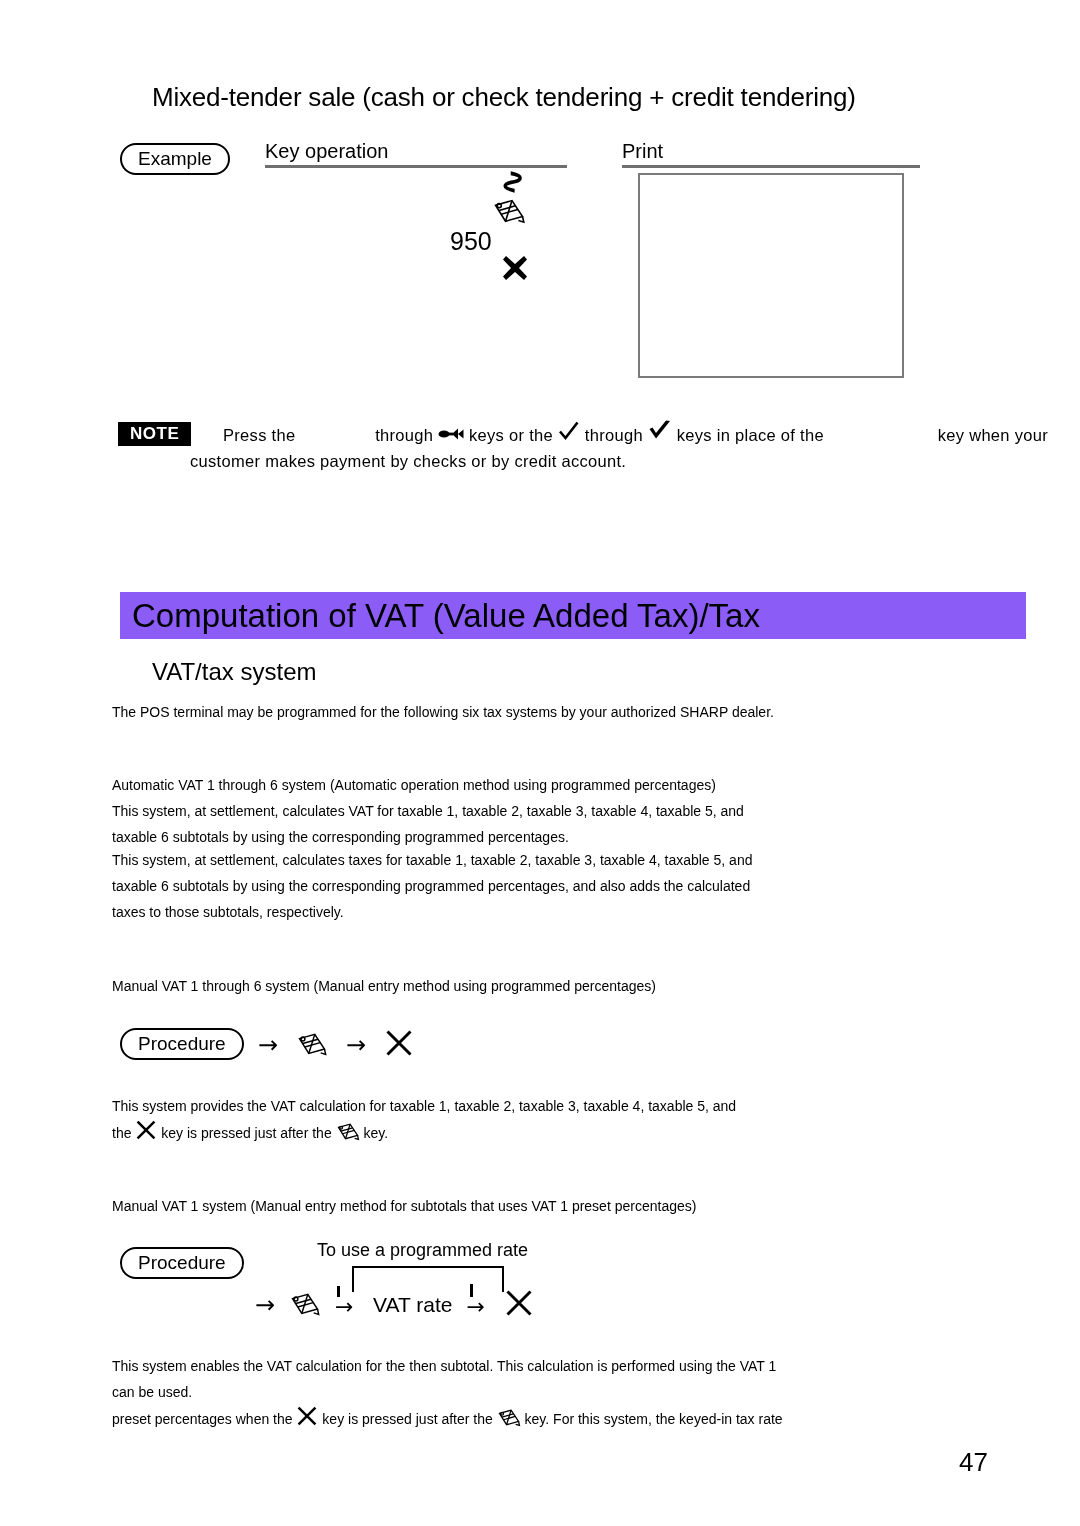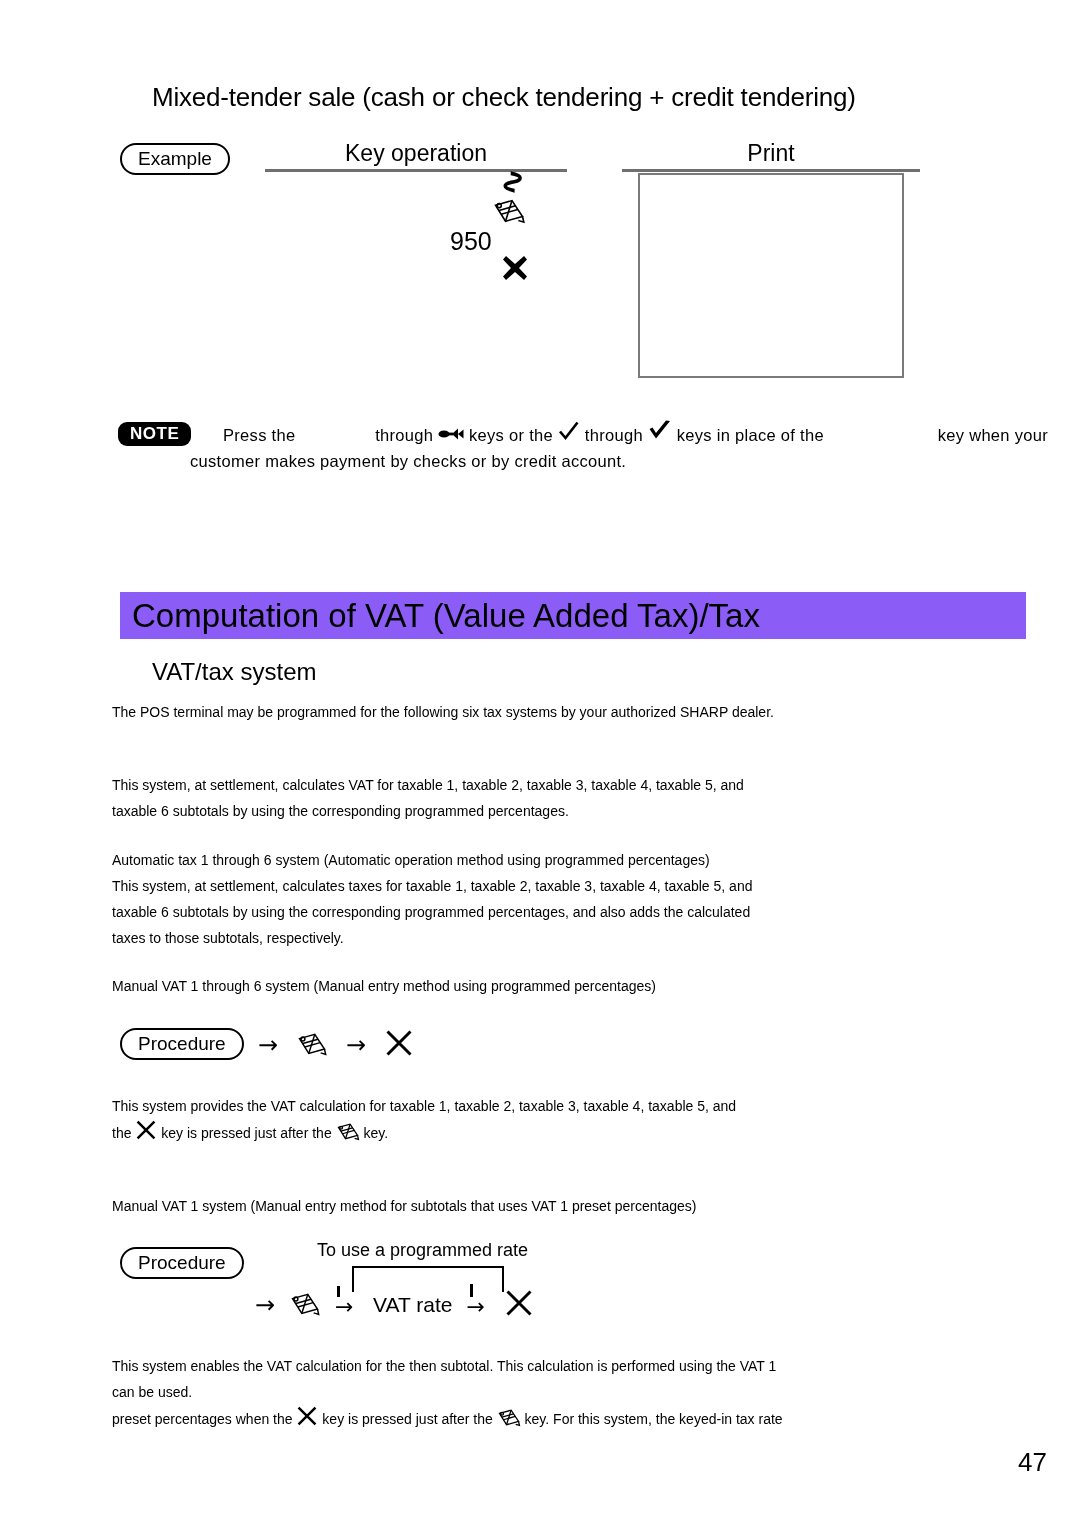--- a/index.html
+++ b/index.html
@@ -45,22 +45,22 @@
     box-sizing: border-box;
   }
   .example-pill {
     position: absolute;
     left: 120px;
     top: 143px;
   }
 
   .col-head {
     position: absolute;
-    text-align: center;
-    font-size: 23px;
+    text-align: left;
+    font-size: 20px;
   }
   .col-head .rule {
     height: 3px;
     background: #6f6f6f;
     margin-top: 2px;
   }
   .col-key { left: 265px; top: 140px; width: 302px; }
   .col-print { left: 622px; top: 140px; width: 298px; }
 
   .print-box {
@@ -109,21 +109,21 @@
   .note-wrap {
     position: absolute;
     left: 118px;
     top: 420px;
     width: 900px;
   }
   .note-badge {
     display: inline-block;
     background: #000;
     color: #fff;
-    border-radius: 9px;
+    border-radius: 0;
     font-size: 17px;
     font-weight: bold;
     letter-spacing: 0.5px;
     padding: 3px 12px 4px 12px;
     line-height: 1;
     vertical-align: 2px;
   }
   .note-line1 {
     font-size: 16.5px;
     white-space: nowrap;
@@ -253,21 +253,21 @@
     left: 2px;
     top: -7px;
     width: 2.5px;
     height: 11px;
     background: #000;
   }
 
   
   .page-num {
     position: absolute;
-    left: 1018px;
+    left: 959px;
     top: 1447px;
     font-size: 26px;
   }
 
   .inline-icon { vertical-align: -3px; }
 </style>
 </head>
 <body>
 
 <div class="page">
@@ -350,26 +350,26 @@
     <span>Computation of VAT (Value Added Tax)/Tax</span>
   </div>
 
   <div class="subhead">VAT/tax system</div>
 
   <div class="para p-intro">
     <p>The POS terminal may be programmed for the following six tax systems by your authorized SHARP dealer.</p>
   </div>
 
   <div class="para p-auto">
+    <p>Automatic VAT 1 through 6 system (Automatic operation method using programmed percentages)</p>
     <p>This system, at settlement, calculates VAT for taxable 1, taxable 2, taxable 3, taxable 4, taxable 5, and</p>
     <p>taxable 6 subtotals by using the corresponding programmed percentages.</p>
   </div>
 
   <div class="para p-autotax">
-    <p>Automatic tax 1 through 6 system (Automatic operation method using programmed percentages)</p>
     <p>This system, at settlement, calculates taxes for taxable 1, taxable 2, taxable 3, taxable 4, taxable 5, and</p>
     <p>taxable 6 subtotals by using the corresponding programmed percentages, and also adds the calculated</p>
     <p>taxes to those subtotals, respectively.</p>
   </div>
 
   <div class="para p-manual6">
     <p>Manual VAT 1 through 6 system (Manual entry method using programmed percentages)</p>
   </div>
 
   <div class="pill proc-pill-1">Procedure</div>

